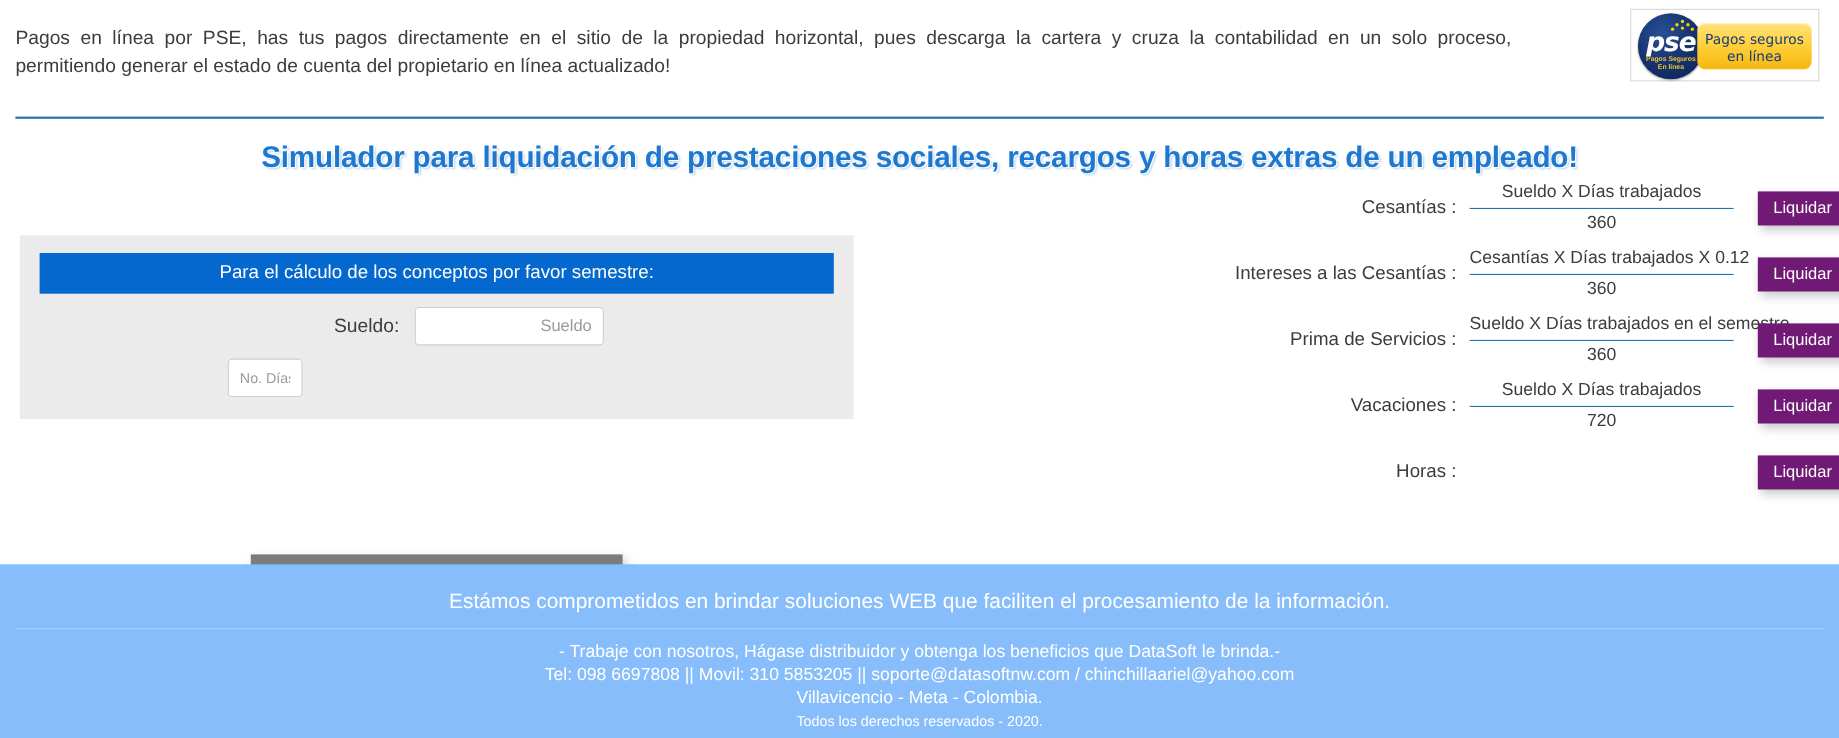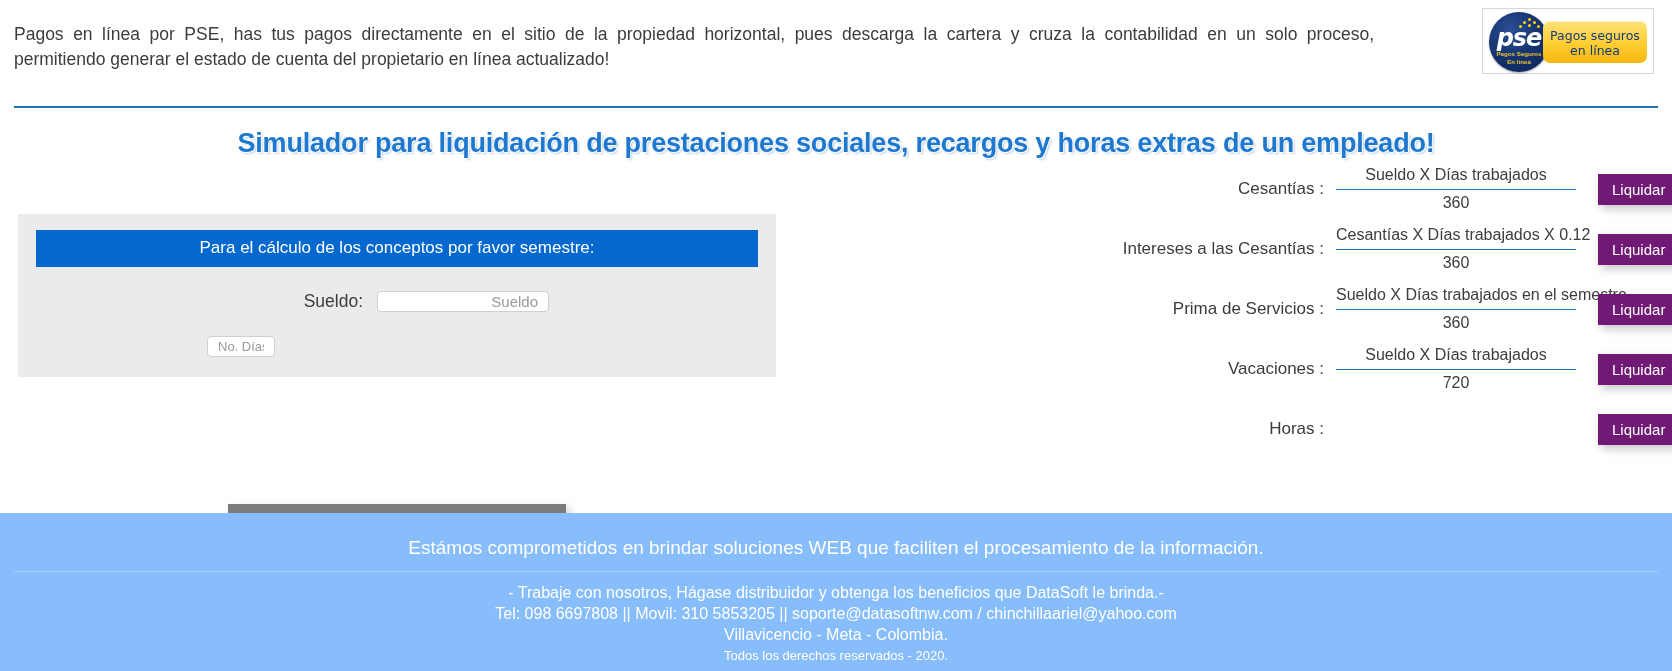--- a/index.html
+++ b/index.html
@@ -159,35 +159,35 @@
     background: #0568ce;
     color: #ffffff;
     text-align: center;
     font-size: 17px;
     padding: 8px 0 9px 0;
   }
   .form-row {
     display: flex;
     align-items: center;
     justify-content: center;
-    margin-top: 24px;
+    margin-top: 12px;
   }
   .form-row .lbl {
     width: 340px;
     text-align: right;
     padding-right: 14px;
     font-size: 17.5px;
     color: #3c3c3c;
     box-sizing: border-box;
   }
   .form-row .fld {
     width: 380px;
   }
   input.txt {
-    height: 21px;
+    height: 35px;
     border: 1px solid #cfcfcf;
     border-radius: 4px;
     background: #ffffff;
     font-family: "Liberation Sans", sans-serif;
     font-size: 15px;
     color: #a21caf;
     text-align: right;
     padding: 0 10px;
     box-sizing: border-box;
     outline: none;

